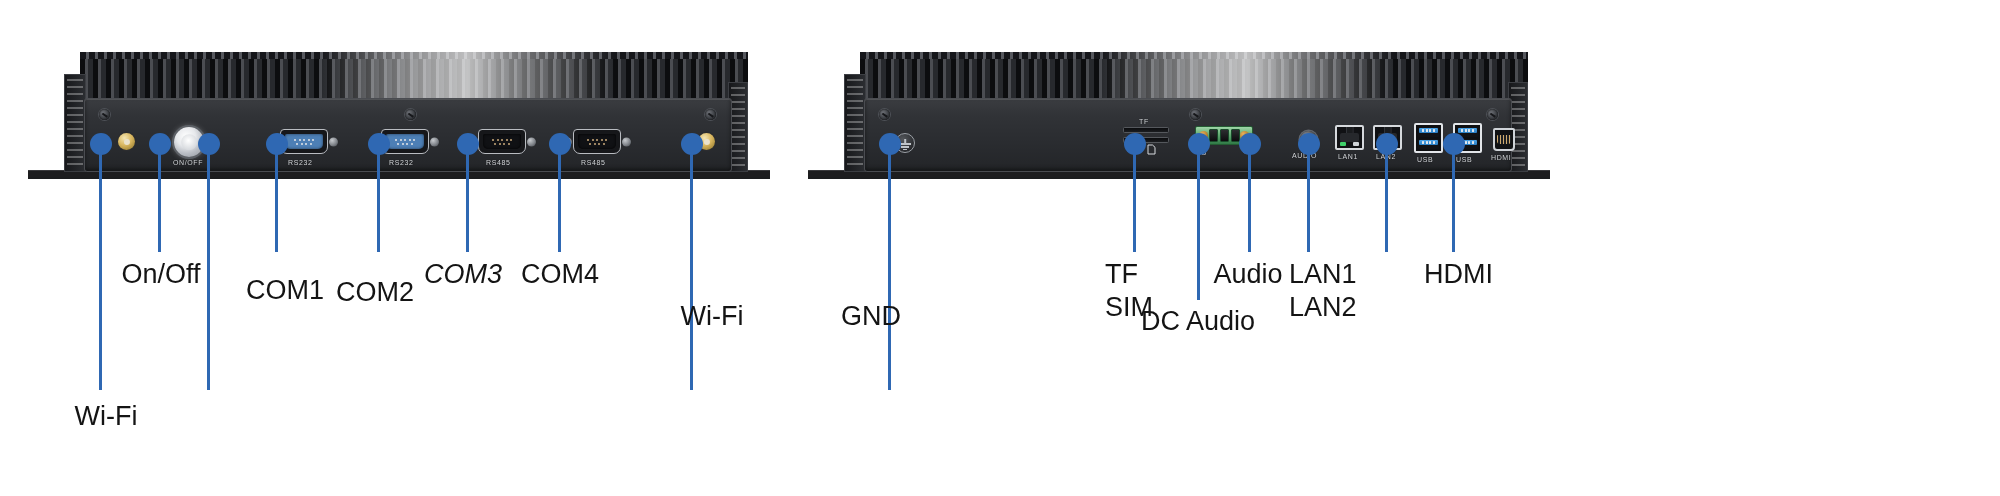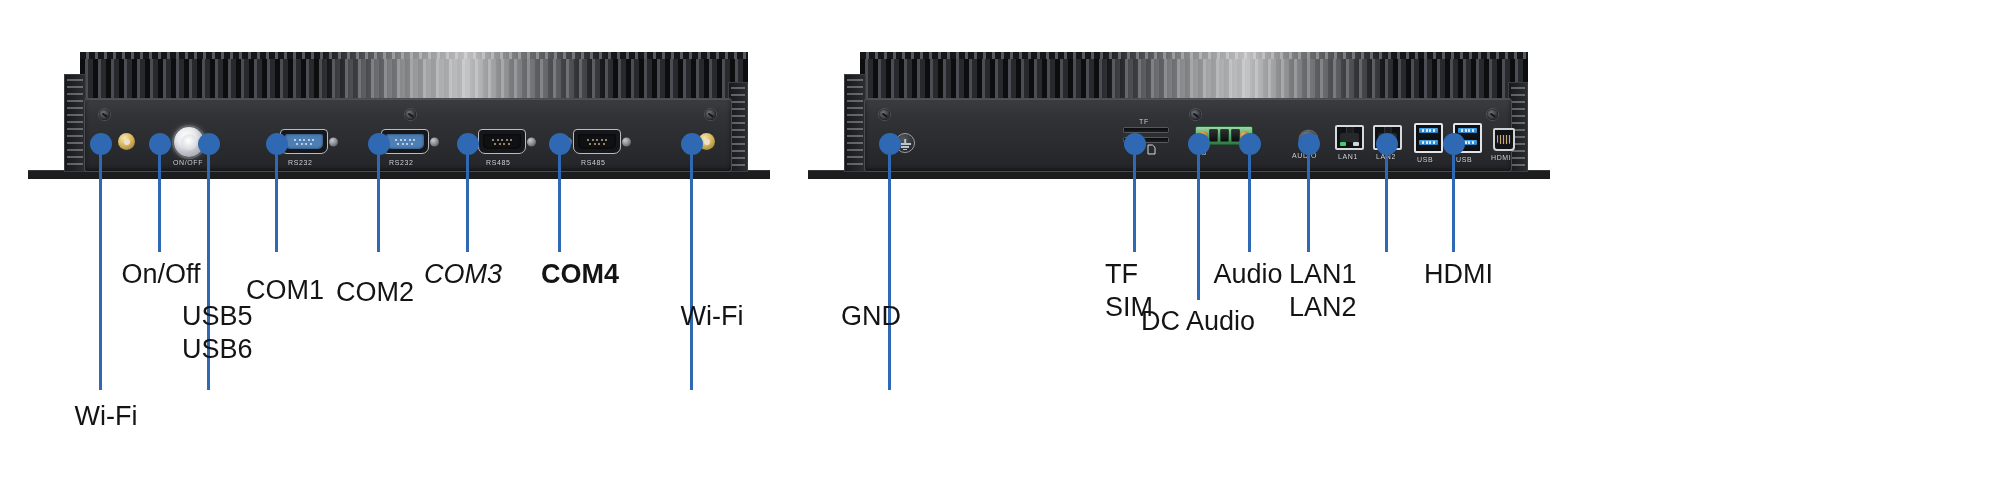--- a/index.html
+++ b/index.html
@@ -551,42 +551,40 @@
   <div class="callout c" style="left:106px; top:400px;">Wi-Fi</div>
 
   <div class="leader" style="left:158px; top:142px; height:110px;">
     <span class="dot"></span>
   </div>
   <div class="callout c" style="left:161px; top:258px;">On/Off</div>
 
   <div class="leader" style="left:207px; top:142px; height:248px;">
     <span class="dot"></span>
   </div>
-  <div class="callout l" style="left:182px; top:300px;">USB5
-USB6</div>
 
   <div class="leader" style="left:275px; top:142px; height:110px;">
     <span class="dot"></span>
   </div>
   <div class="callout c" style="left:285px; top:274px;">COM1</div>
 
   <div class="leader" style="left:377px; top:142px; height:110px;">
     <span class="dot"></span>
   </div>
   <div class="callout c" style="left:375px; top:276px;">COM2</div>
 
   <div class="leader" style="left:466px; top:142px; height:110px;">
     <span class="dot"></span>
   </div>
   <div class="callout c" style="left:463px; top:258px;font-style:italic;">COM3</div>
 
   <div class="leader" style="left:558px; top:142px; height:110px;">
     <span class="dot"></span>
   </div>
-  <div class="callout c" style="left:580px; top:258px;font-weight:bold;">COM4</div>
+  <div class="callout c" style="left:560px; top:258px;">COM4</div>
 
   <div class="leader" style="left:690px; top:142px; height:248px;">
     <span class="dot"></span>
   </div>
   <div class="callout c" style="left:712px; top:300px;">Wi-Fi</div>
 
   <div class="leader" style="left:888px; top:142px; height:248px;">
     <span class="dot"></span>
   </div>
   <div class="callout c" style="left:871px; top:300px;">GND</div>

